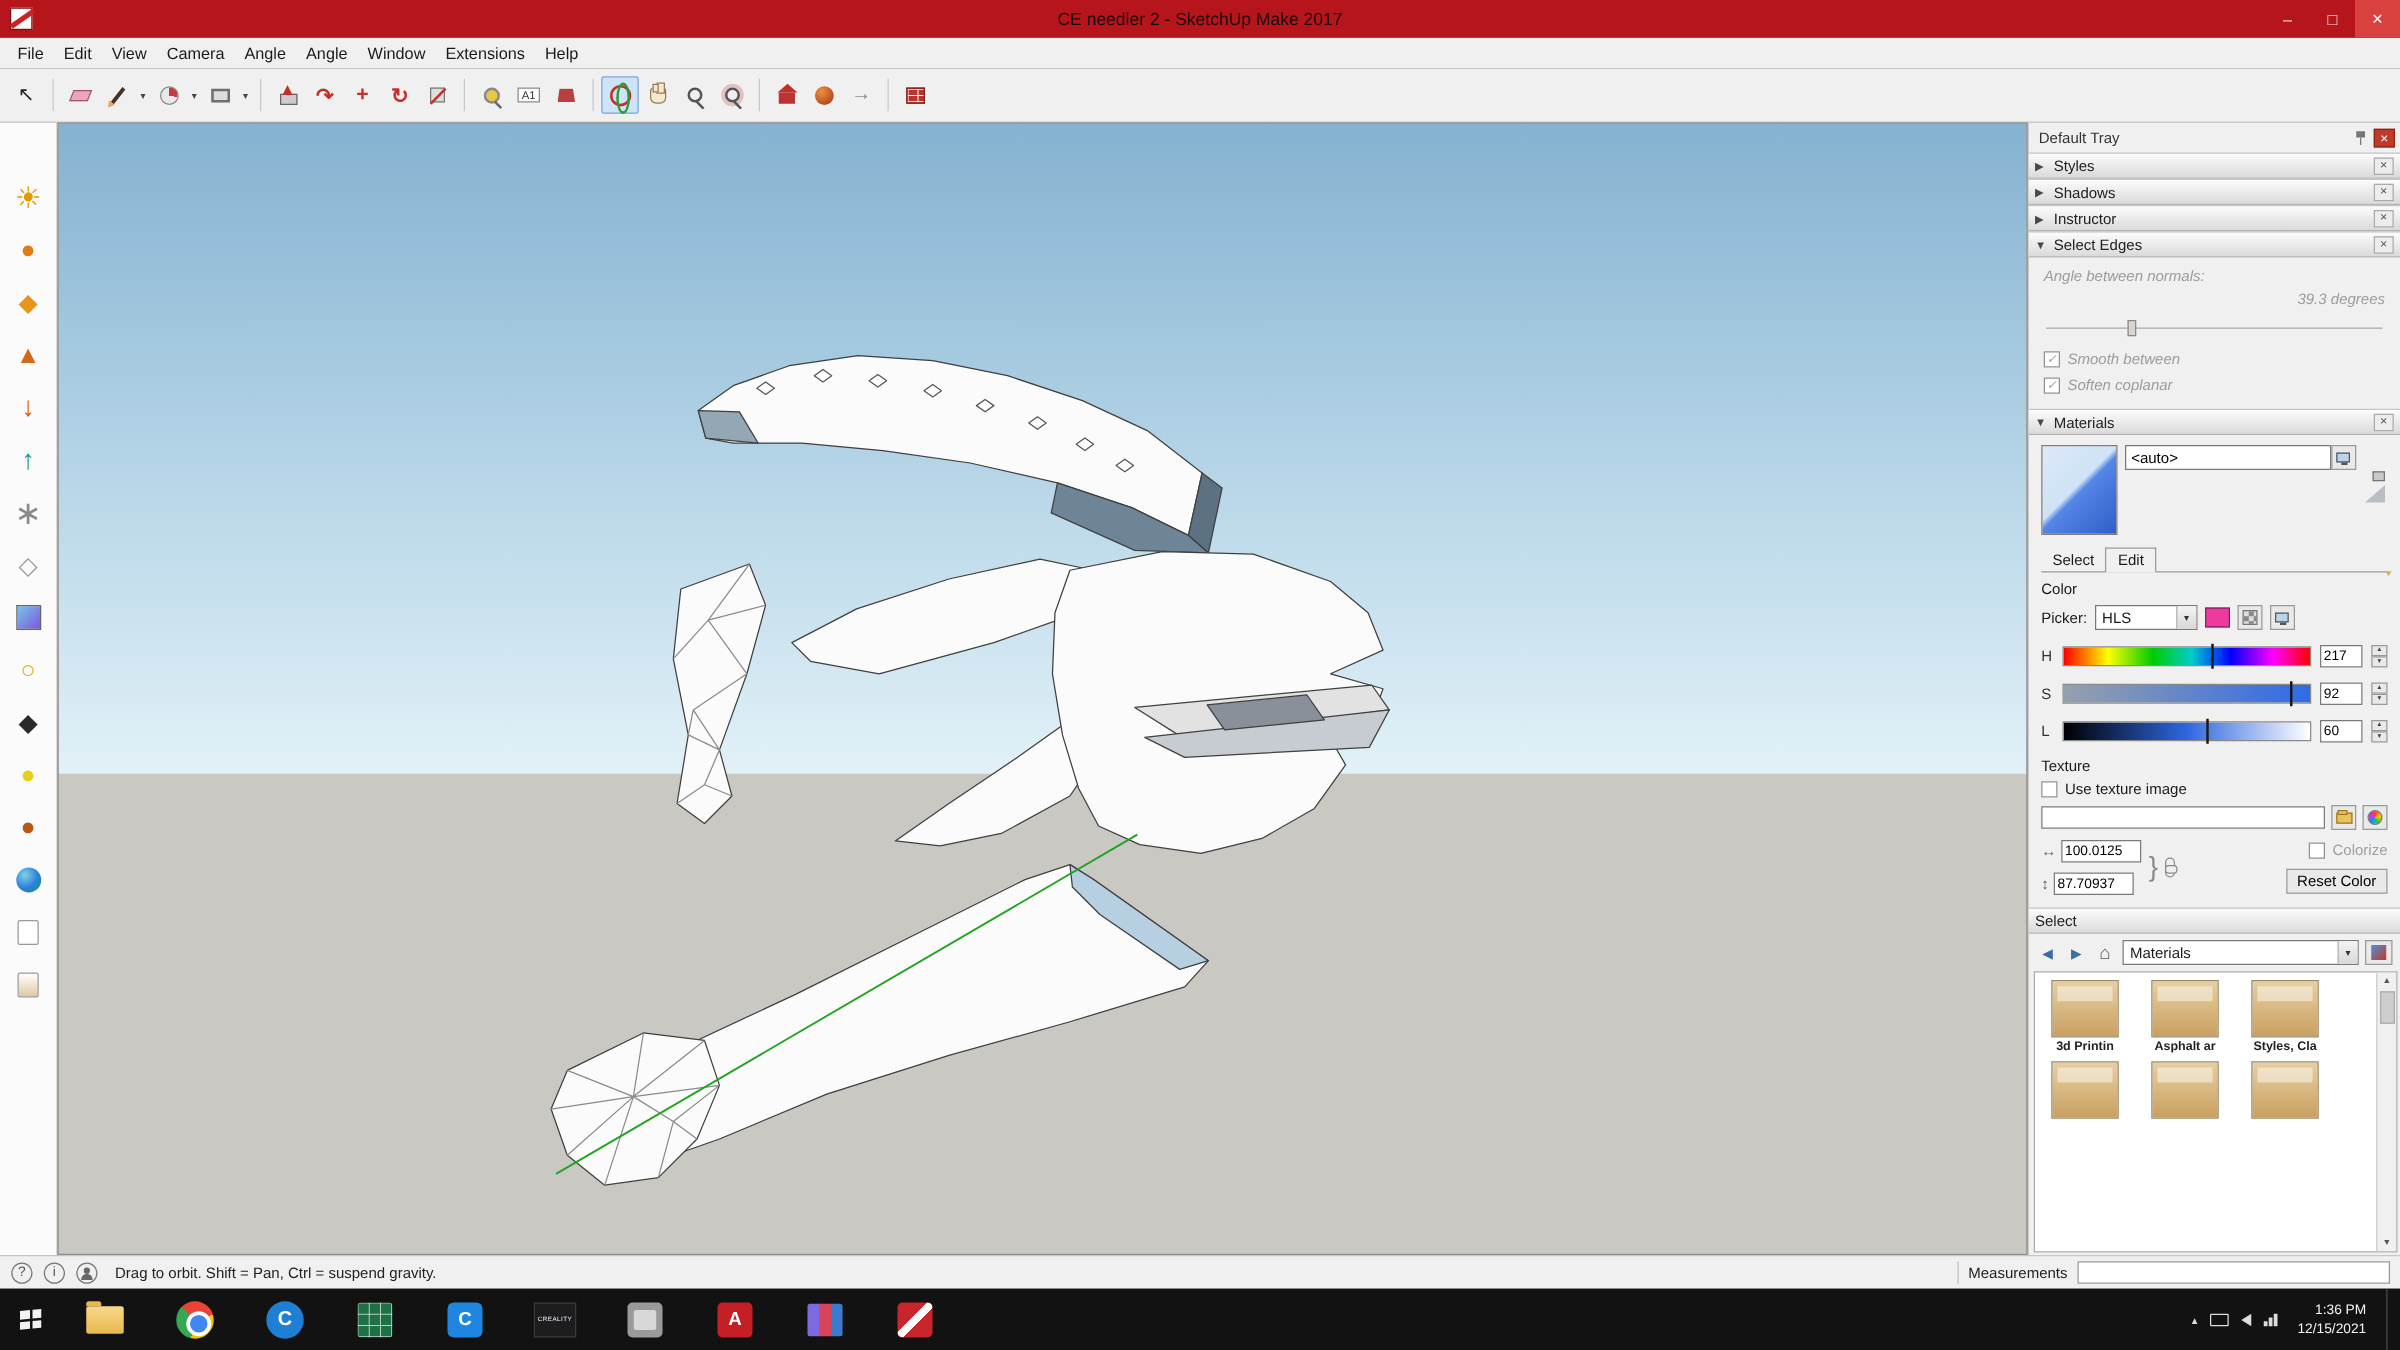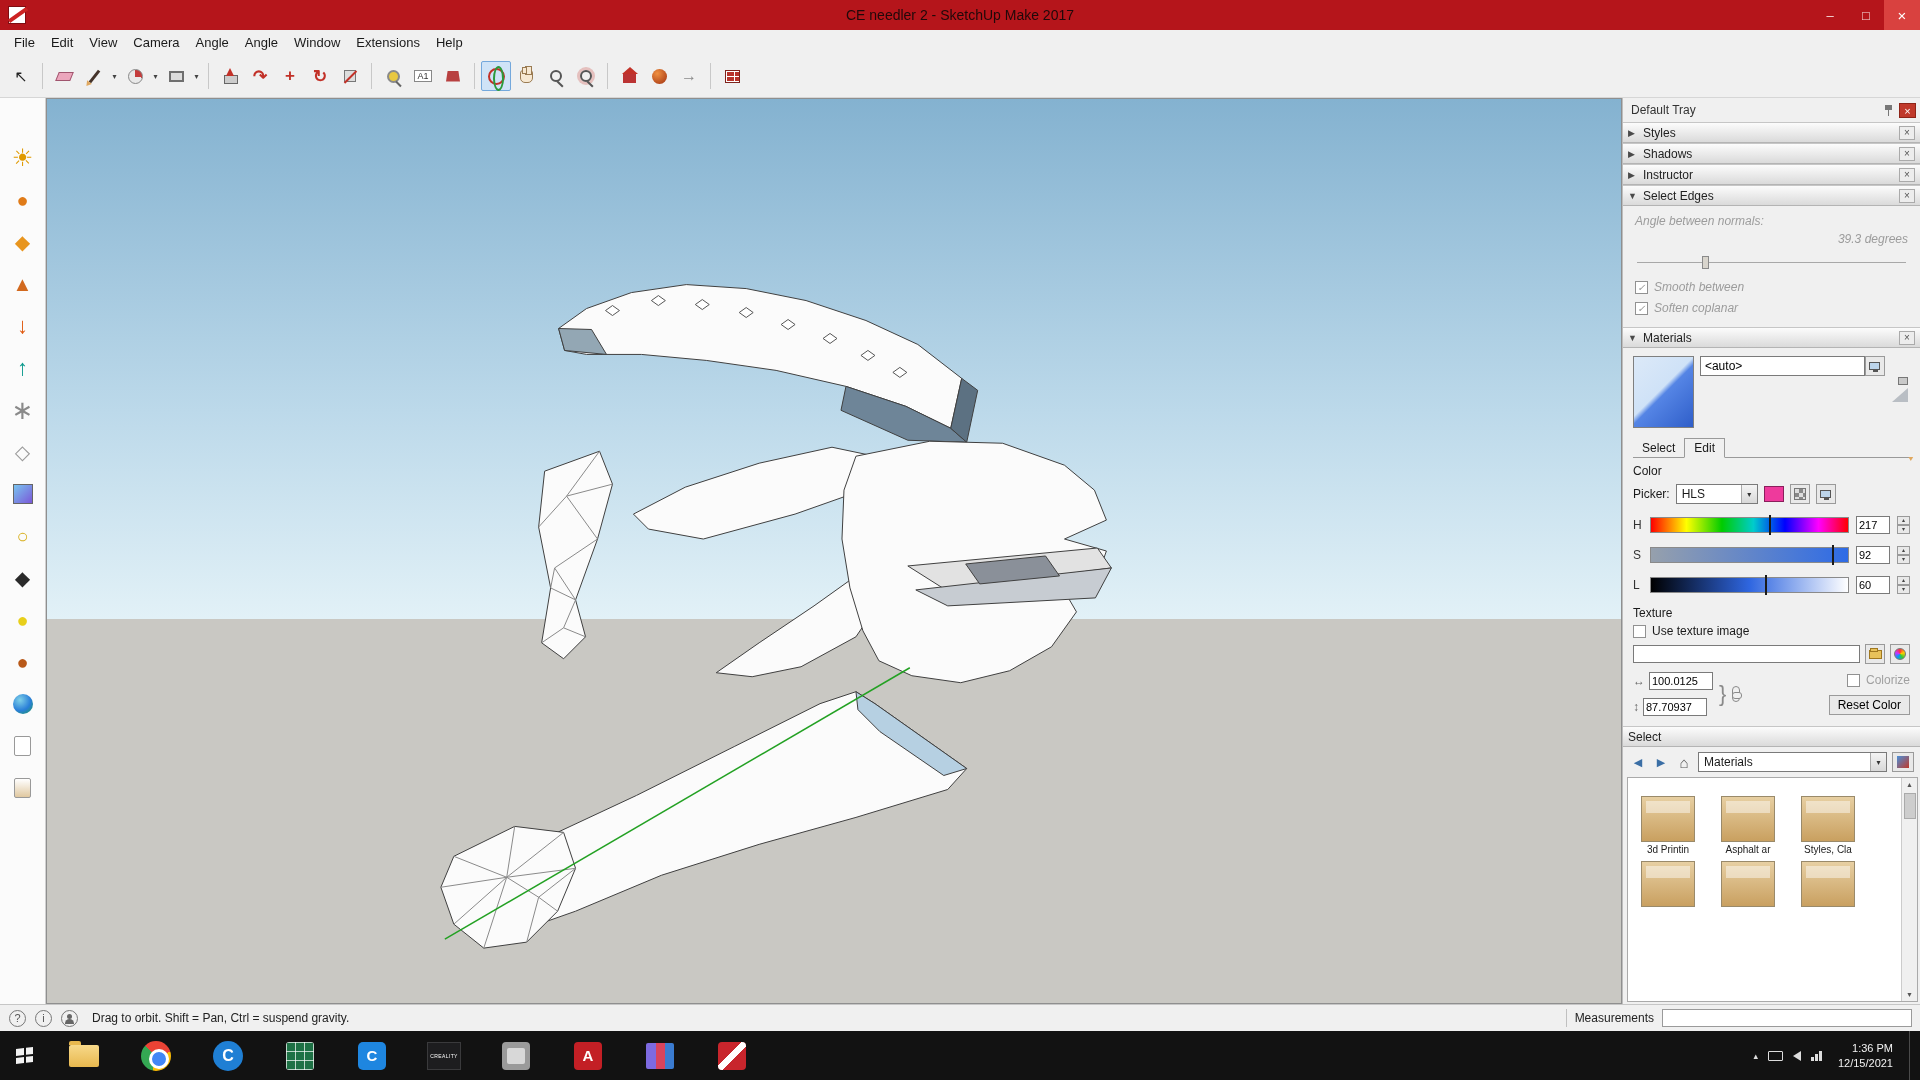--- a/index.html
+++ b/index.html
@@ -143,21 +143,21 @@
   .btn { border:1px solid #9a9a9a; background:#e9e9e9; padding:2px 8px; font-size:12px; font-family:"Liberation Sans",sans-serif; }
 
   .sel-section { flex:1; display:flex; flex-direction:column; min-height:0; }
   .sel-nav { display:flex; align-items:center; gap:5px; padding:5px 6px; flex:0 0 auto; }
   .nav-btn { width:18px; height:18px; display:flex; align-items:center; justify-content:center; color:#3a6ea5; font-size:11px; }
   .nav-home { color:#555; font-size:15px; }
   .combo.mats { flex:1; }
   .sel-paint { width:22px; height:20px; border:1px solid #9a9a9a; background:#e9e9e9; display:flex; align-items:center; justify-content:center; }
   .sel-paint span { width:12px; height:12px; background:linear-gradient(135deg,#4a90d9,#c0392b); }
   .sel-list-wrap { flex:1; display:flex; margin:0 2px 2px 4px; border:1px solid #aaa; background:#fff; min-height:0; overflow:hidden; }
-  .thumbs { flex:1; display:flex; flex-wrap:wrap; align-content:flex-start; padding:18px 4px; gap:6px 8px; overflow:hidden; }
+  .thumbs { flex:1; display:flex; flex-wrap:wrap; align-content:flex-start; padding:6px 4px; gap:6px 8px; overflow:hidden;font-weight:bold; }
   .thumb-item { width:72px; text-align:center; }
   .thumb-img { width:54px; height:46px; margin:0 auto; border:1px solid #9a8a6a; background:linear-gradient(#e7cfa2,#c9a060); position:relative; }
   .thumb-img::after { content:""; position:absolute; top:4px; left:4px; right:4px; height:12px; background:rgba(255,255,255,.45); }
   .thumb-label { font-size:10px; margin-top:2px; white-space:nowrap; overflow:hidden; color:#222; }
   .vscroll { width:16px; background:#f0f0f0; border-left:1px solid #ccc; display:flex; flex-direction:column; align-items:center; flex:0 0 auto; }
   .vs-arrow { font-size:7px; color:#555; padding:3px 0; }
   .vs-thumb { width:12px; height:26px; background:#cdcdcd; border:1px solid #aaa; }
   .vs-track { flex:1; display:flex; flex-direction:column; align-items:center; padding-top:2px; }
 
   

